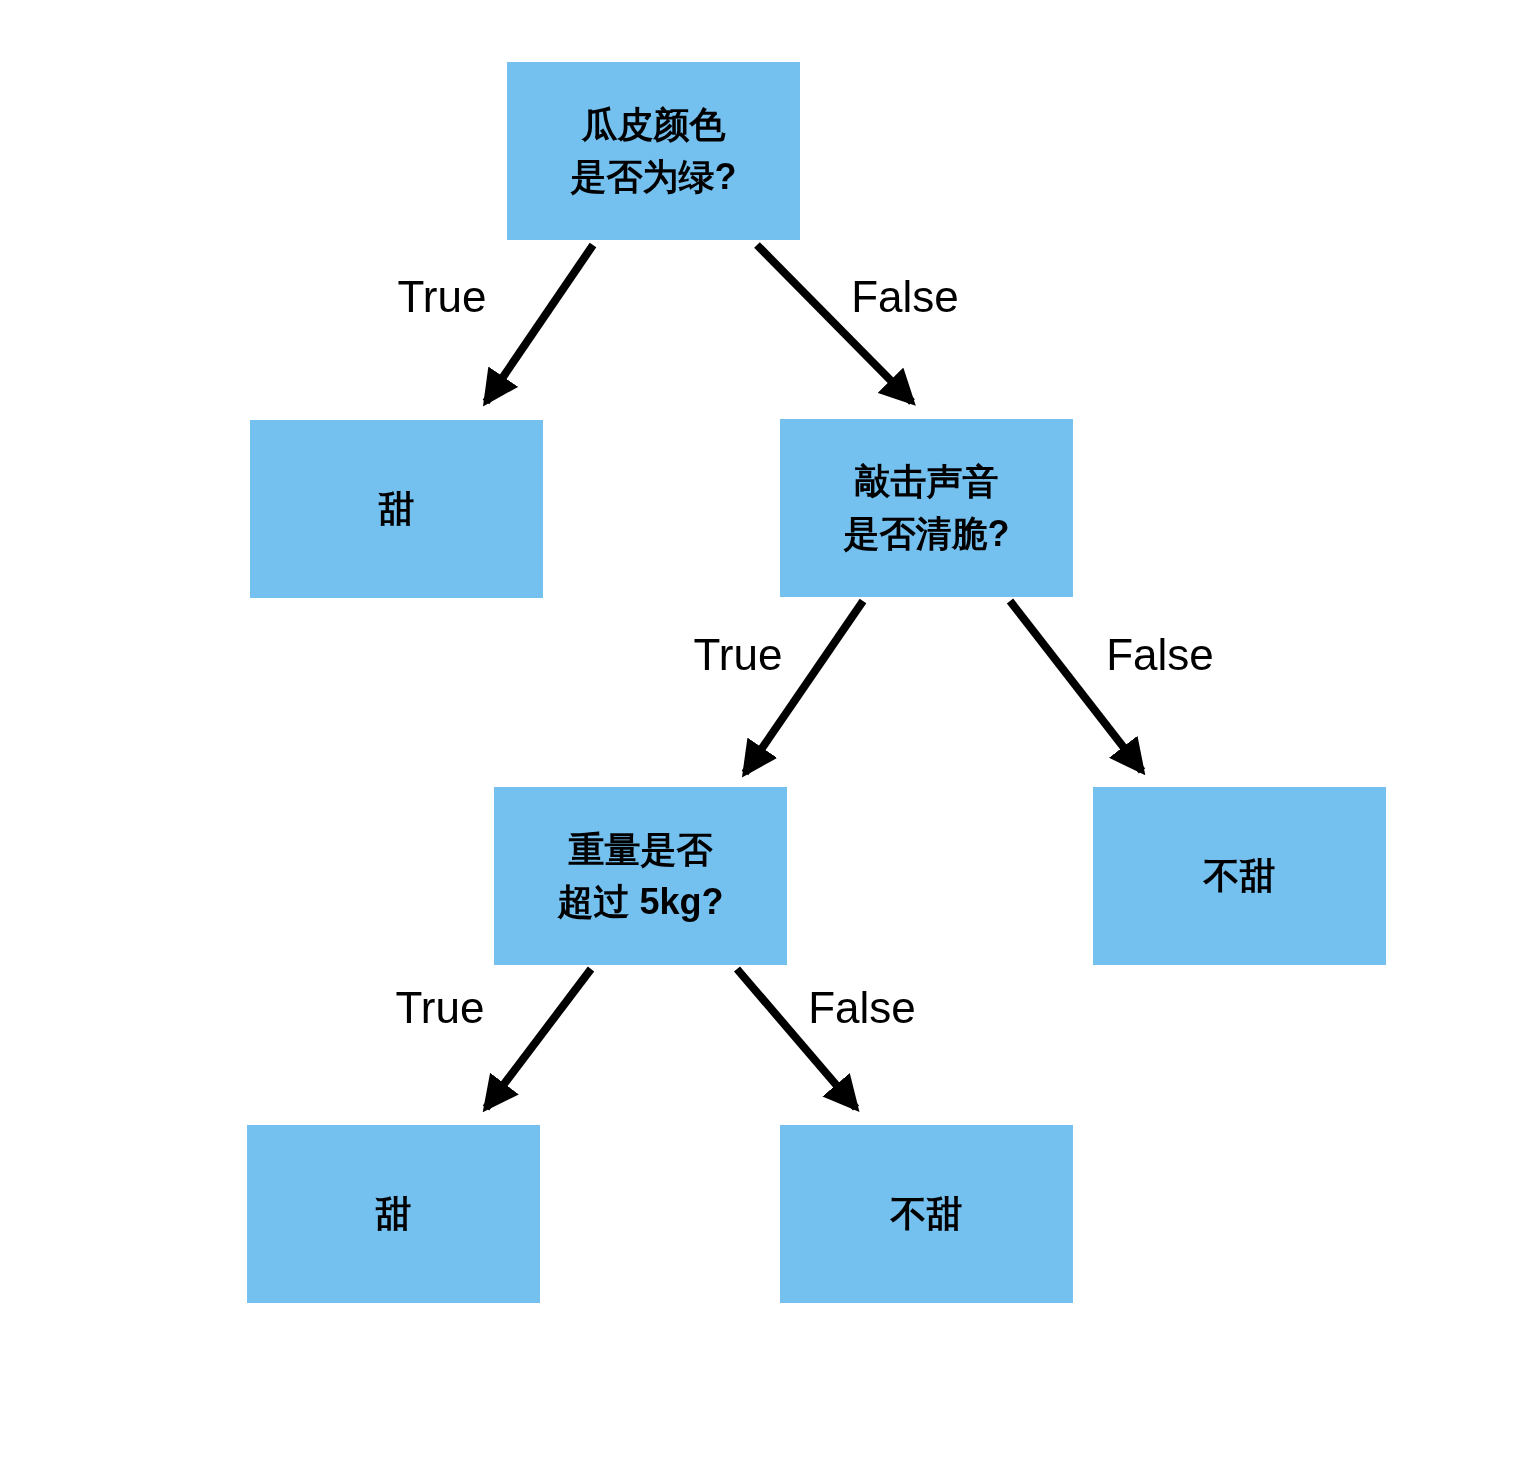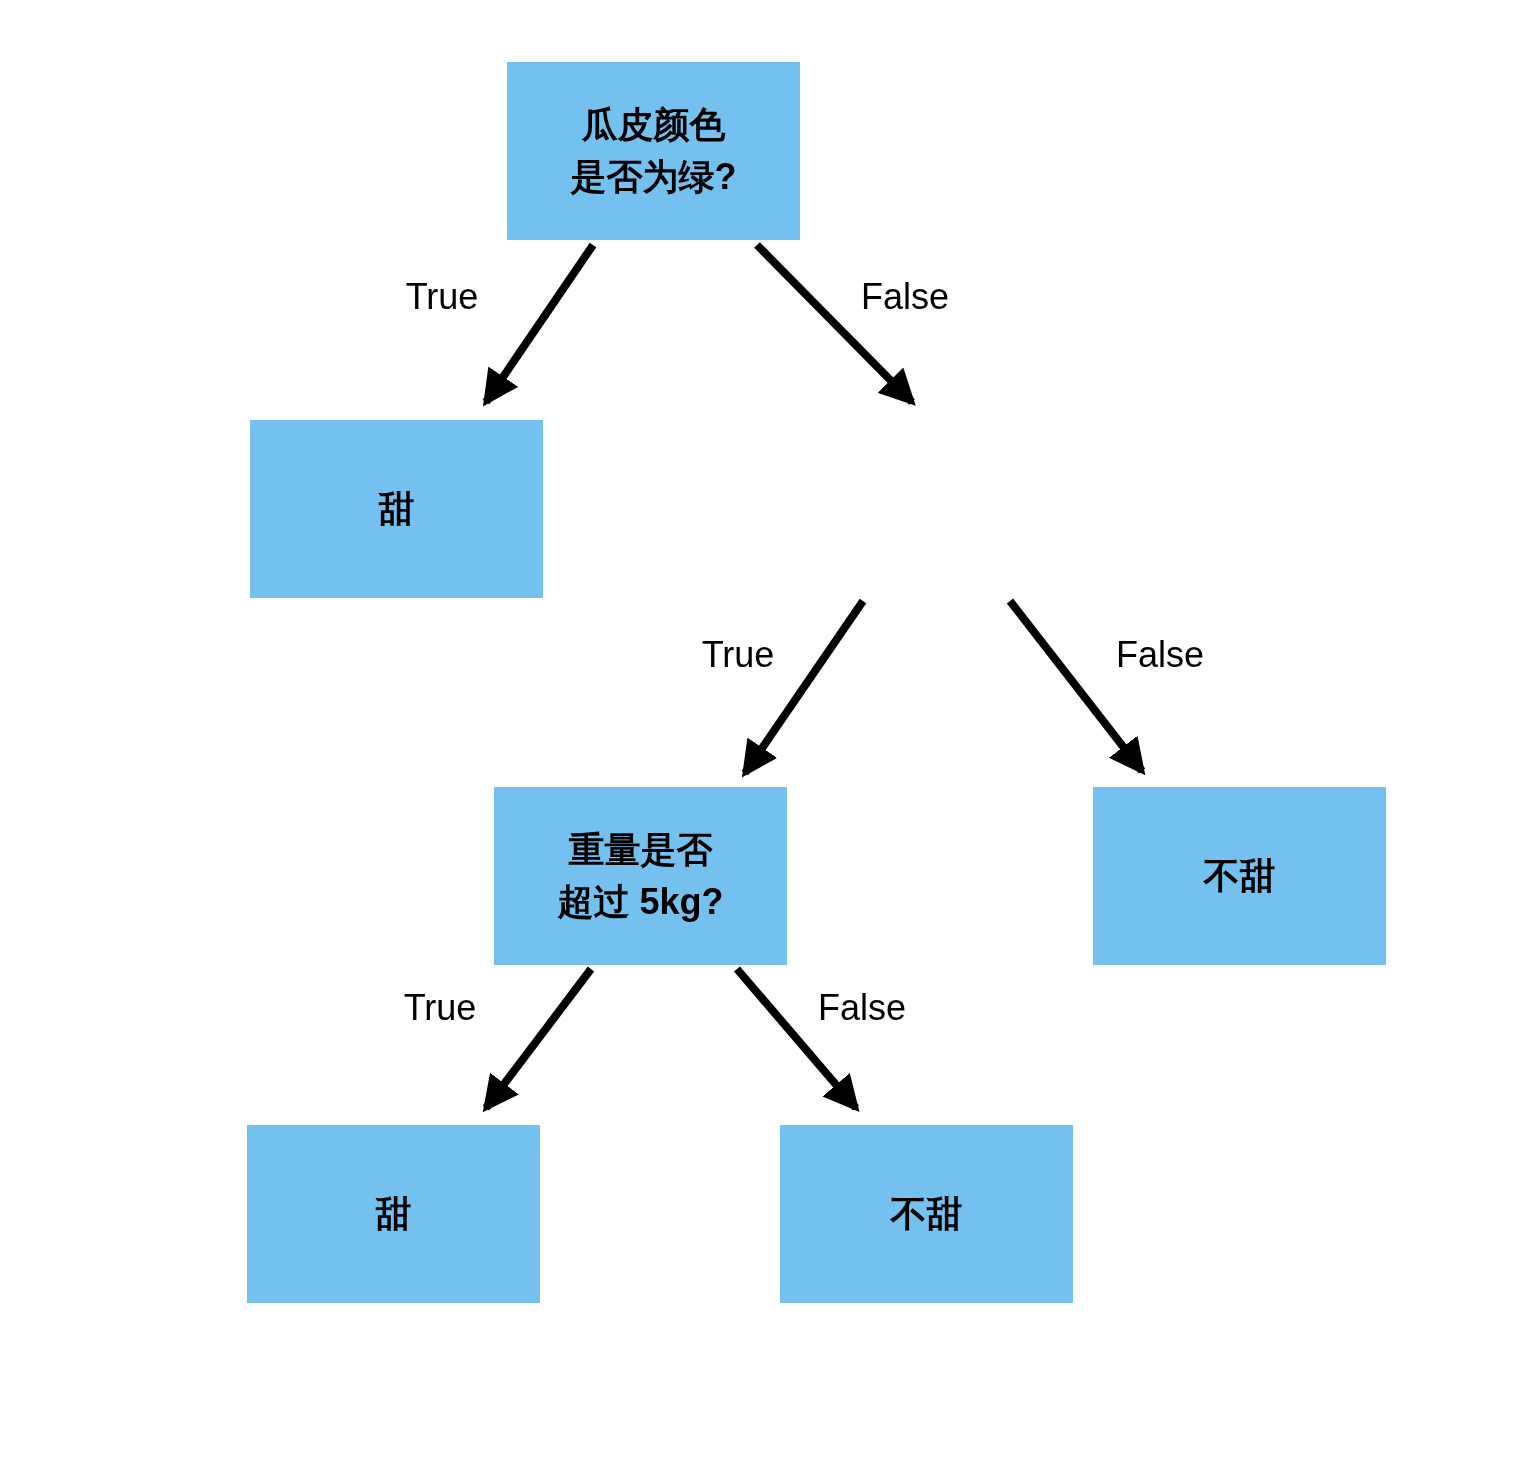--- a/index.html
+++ b/index.html
@@ -34,21 +34,21 @@
     justify-content: center;
     text-align: center;
     font-size: 36px;
     font-weight: 700;
     line-height: 1.45;
     white-space: pre-line;
   }
   .edge-label {
     position: absolute;
     transform: translate(-50%, -50%);
-    font-size: 36px;
+    font-size: 44px;
     font-weight: 400;
     color: #000000;
     white-space: nowrap;
   }
   
   .pos-root      { left: 507px;  top: 62px;   }
   .pos-sweet1    { left: 250px;  top: 420px;  }
   .pos-knock     { left: 780px;  top: 419px;  }
   .pos-weight    { left: 494px;  top: 787px;  }
   .pos-notsweet1 { left: 1093px; top: 787px;  }
@@ -79,20 +79,22 @@
     <line x1="1010" y1="601" x2="1142" y2="771" stroke="#000000" stroke-width="8" marker-end="url(#arrowhead)"></line>
     <line x1="591" y1="969" x2="486" y2="1108" stroke="#000000" stroke-width="8" marker-end="url(#arrowhead)"></line>
     <line x1="737" y1="969" x2="856" y2="1108" stroke="#000000" stroke-width="8" marker-end="url(#arrowhead)"></line>
   </svg>
 
   <div class="node pos-root">瓜皮颜色
 是否为绿?</div>
 
   <div class="node pos-sweet1">甜</div>
 
+  <div class="node pos-knock">敲击声音
+是否清脆?</div>
 
   <div class="node pos-weight">重量是否
 超过 5kg?</div>
 
   <div class="node pos-notsweet1">不甜</div>
 
   <div class="node pos-sweet2">甜</div>
 
   <div class="node pos-notsweet2">不甜</div>
 

